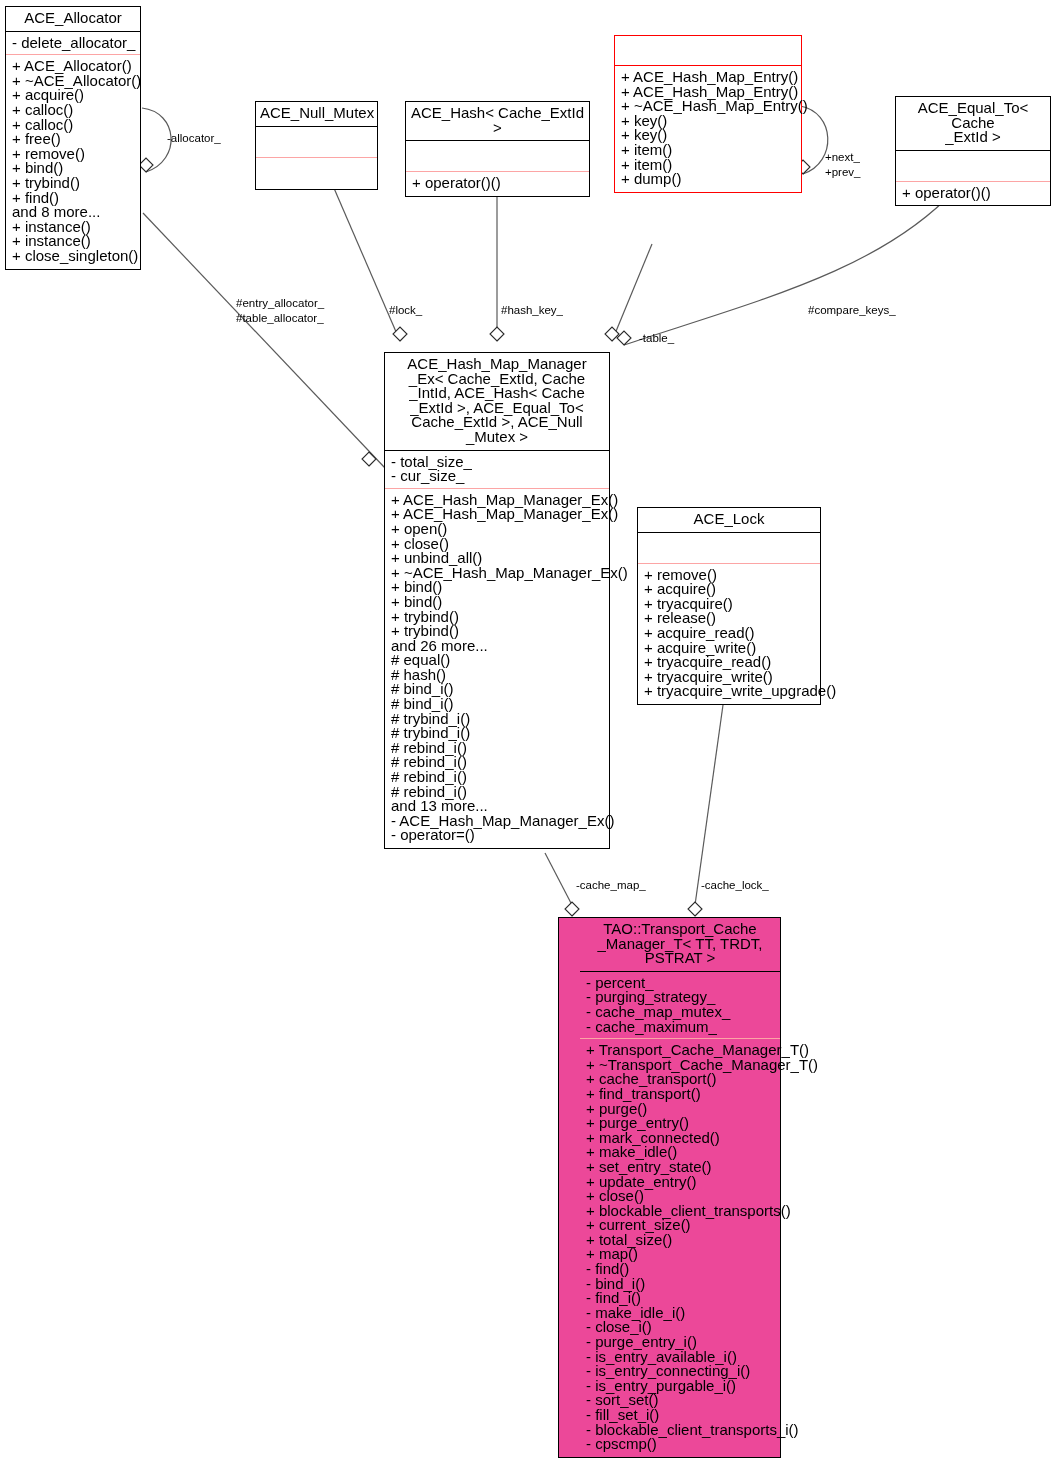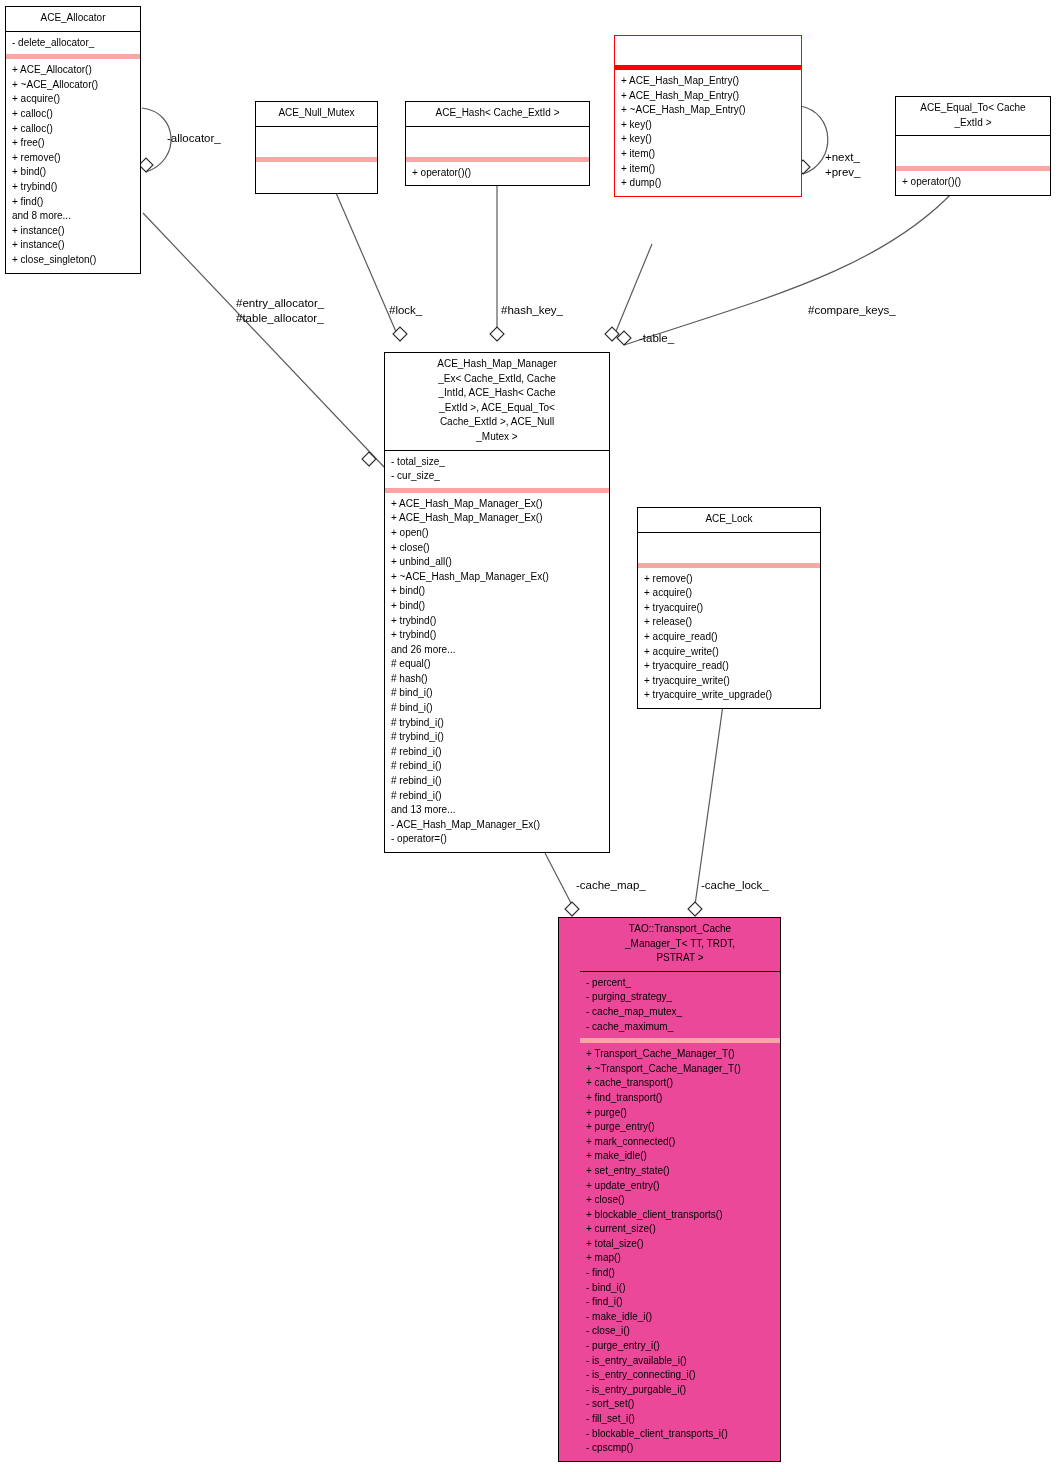--- a/index.html
+++ b/index.html
@@ -23,21 +23,21 @@
     top: 0;
     width: 1063px;
     height: 1472px;
     pointer-events: none;
   }
   .umlbox {
     position: absolute;
     box-sizing: border-box;
     border: 1px solid #000000;
     background: #ffffff;
-    font-size: 10px;
+    font-size: 15px;
     line-height: 14.6px;
     color: #000000;
   }
   .umlbox.highlight {
     border-color: #ff0000;
   }
   .umlbox.shaded {
     background: #ec4899;
     padding-left: 21px;
   }
@@ -45,21 +45,21 @@
     text-align: center;
     padding: 4px 4px 5px 4px;
     white-space: pre-line;
     border-bottom: 1px solid #000000;
   }
   .umlbox.highlight .title {
     border-bottom-color: #ff0000;
   }
   .umlbox .attrs {
     padding: 4px 4px 4px 6px;
-    border-bottom: 5px solid #fca5a5;
+    border-bottom: 1px solid #fca5a5;
     min-height: 13px;
   }
   .umlbox.highlight .attrs {
     border-bottom-color: #ff0000;
   }
   .umlbox .ops {
     padding: 4px 4px 5px 6px;
     min-height: 13px;
   }
   .umlbox .row {

